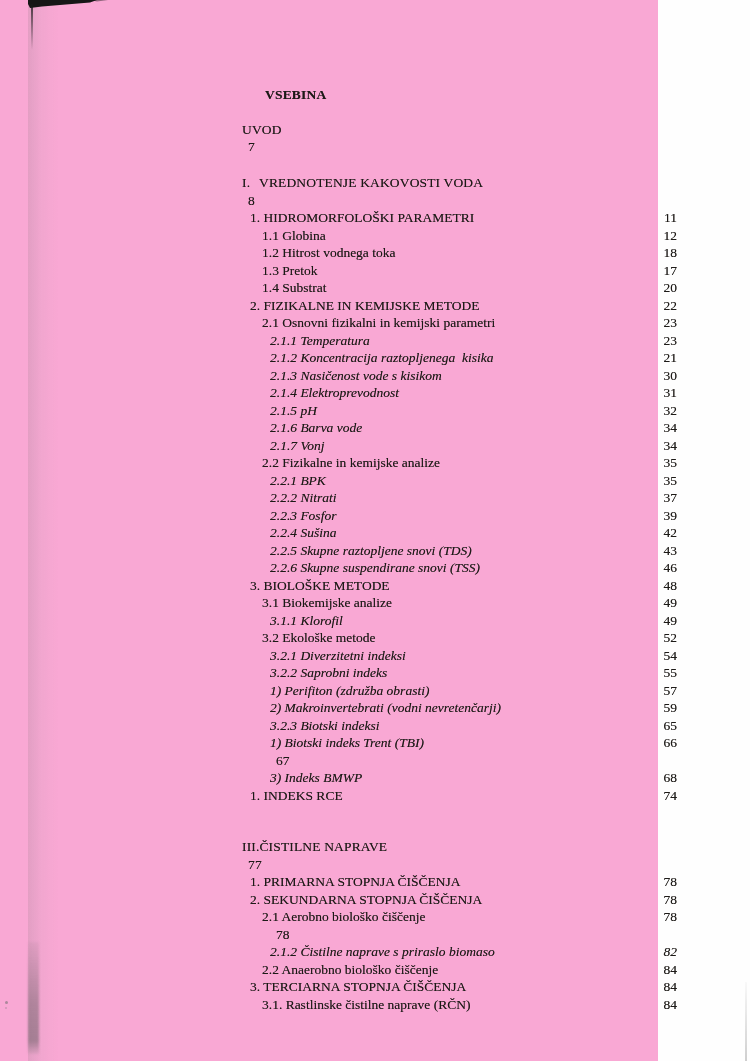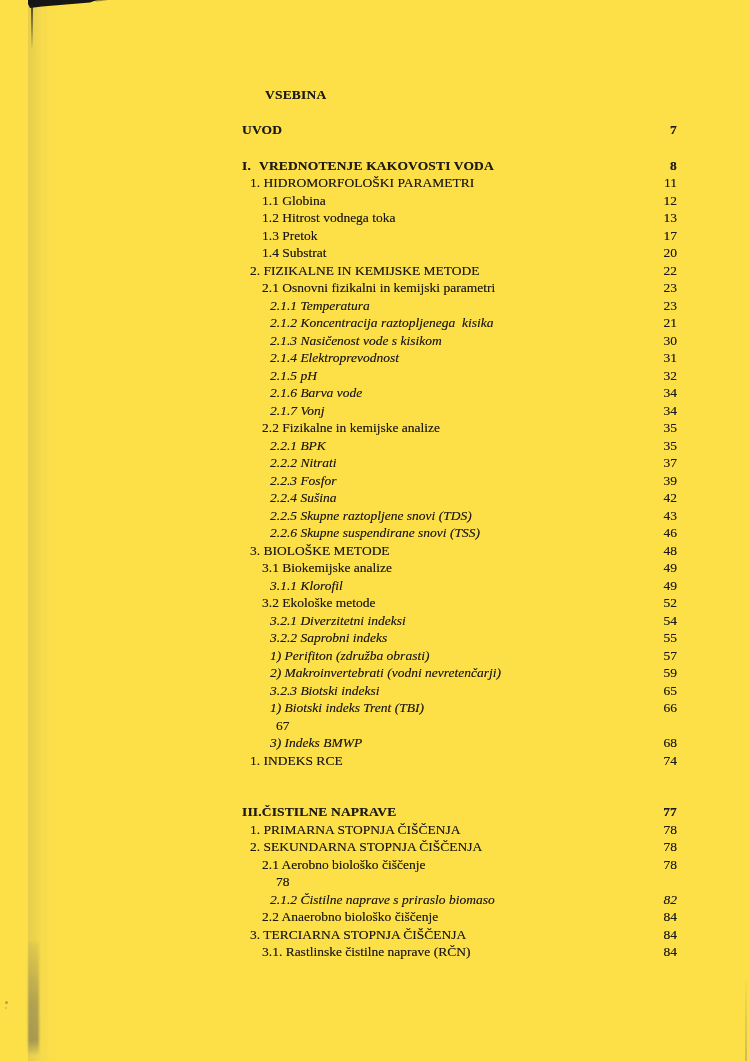--- a/index.html
+++ b/index.html
@@ -4,22 +4,22 @@
 <style>
   html, body {
     margin: 0; padding: 0;
     width: 750px; height: 1061px;
     background: #fefefe;
     overflow: hidden;
     font-family: "Liberation Serif", "DejaVu Serif", serif;
   }
   .scan-page {
     position: relative;
-    width: 750px; height: 1061px;
-    background: #fde047;
+    width: 658px; height: 1061px;
+    background: #f9a8d4;
   }
   
   .spine-shadow {
     position: absolute; left: 28px; top: 0; width: 30px; height: 1061px;
     background: linear-gradient(to right,
       rgba(110,110,110,0.16), rgba(150,150,150,0.07) 45%, rgba(255,255,255,0));
     filter: blur(0.5px);
   }
   .spine-shadow-bottom {
     position: absolute; left: 28px; top: 942px; width: 11px; height: 112px;
@@ -70,21 +70,21 @@
     line-height: 17.5px;
     white-space: pre;
   }
   .row-main { flex: 1 1 auto; display: flex; min-width: 0; }
   .row-prefix { display: inline-block; min-width: 17px; }
   .row-page { flex: 0 0 auto; text-align: right; padding-left: 6px; }
   .lv0 { padding-left: 0; }
   .lv1 { padding-left: 8px; }
   .lv2 { padding-left: 20px; }
   .lv3 { padding-left: 28px; }
-  .bold { font-weight: bold; letter-spacing: 0.15px; }
+  .bold { font-weight: normal; letter-spacing: 0.15px; flex-direction: column; }
   .italic .row-label { font-style: italic; }
   .pg-italic { font-style: italic; }
 </style>
 </head>
 <body>
 
 <div class="scan-page">
 
   <div class="spine-shadow"></div>
   <div class="spine-shadow-bottom"></div>
@@ -121,21 +121,21 @@
         <div class="row lv2">
     <span class="row-main">
       <span class="row-label">1.1 Globina</span>
     </span>
     <span class="row-page">12</span>
   </div>
         <div class="row lv2">
     <span class="row-main">
       <span class="row-label">1.2 Hitrost vodnega toka</span>
     </span>
-    <span class="row-page">13</span>
+    <span class="row-page">18</span>
   </div>
         <div class="row lv2">
     <span class="row-main">
       <span class="row-label">1.3 Pretok</span>
     </span>
     <span class="row-page">17</span>
   </div>
         <div class="row lv2">
     <span class="row-main">
       <span class="row-label">1.4 Substrat</span>

